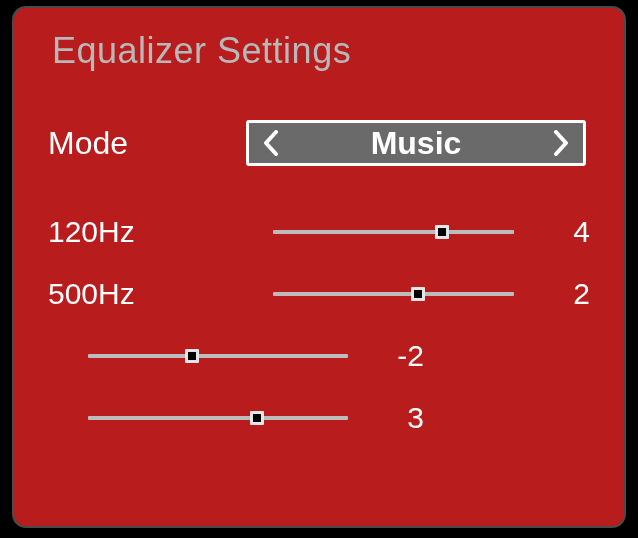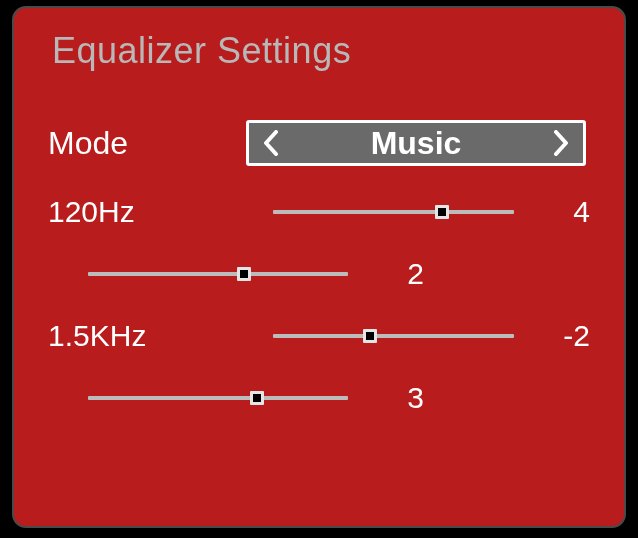--- a/index.html
+++ b/index.html
@@ -24,21 +24,21 @@
       font-size: 36px;
       font-weight: 400;
       color: #b8b8b8;
       letter-spacing: 0.5px;
       margin-bottom: 48px;
       margin-left: 4px;
     }
     .mode-row {
       display: flex;
       align-items: center;
-      margin-bottom: 24px;
+      margin-bottom: 44px;
     }
     .mode-label {
       font-size: 32px;
       font-weight: 500;
       width: 180px;
     }
     .mode-selector {
       flex: 1;
       max-width: 340px;
       height: 46px;
@@ -138,28 +138,28 @@
   <div class="bands">
     <div class="band-row">
       <div class="band-label">120Hz</div>
       <div class="slider-wrap">
         <div class="track"></div>
         <div class="thumb" style="left: 70%;"></div>
       </div>
       <div class="band-value">4</div>
     </div>
     <div class="band-row">
+      <div class="band-label">500Hz</div>
       <div class="slider-wrap">
         <div class="track"></div>
         <div class="thumb" style="left: 60%;"></div>
       </div>
       <div class="band-value">2</div>
     </div>
     <div class="band-row">
-      <div class="band-label">1.5KHz</div>
       <div class="slider-wrap">
         <div class="track"></div>
         <div class="thumb" style="left: 40%;"></div>
       </div>
       <div class="band-value">-2</div>
     </div>
     <div class="band-row">
       <div class="slider-wrap">
         <div class="track"></div>
         <div class="thumb" style="left: 65%;"></div>

